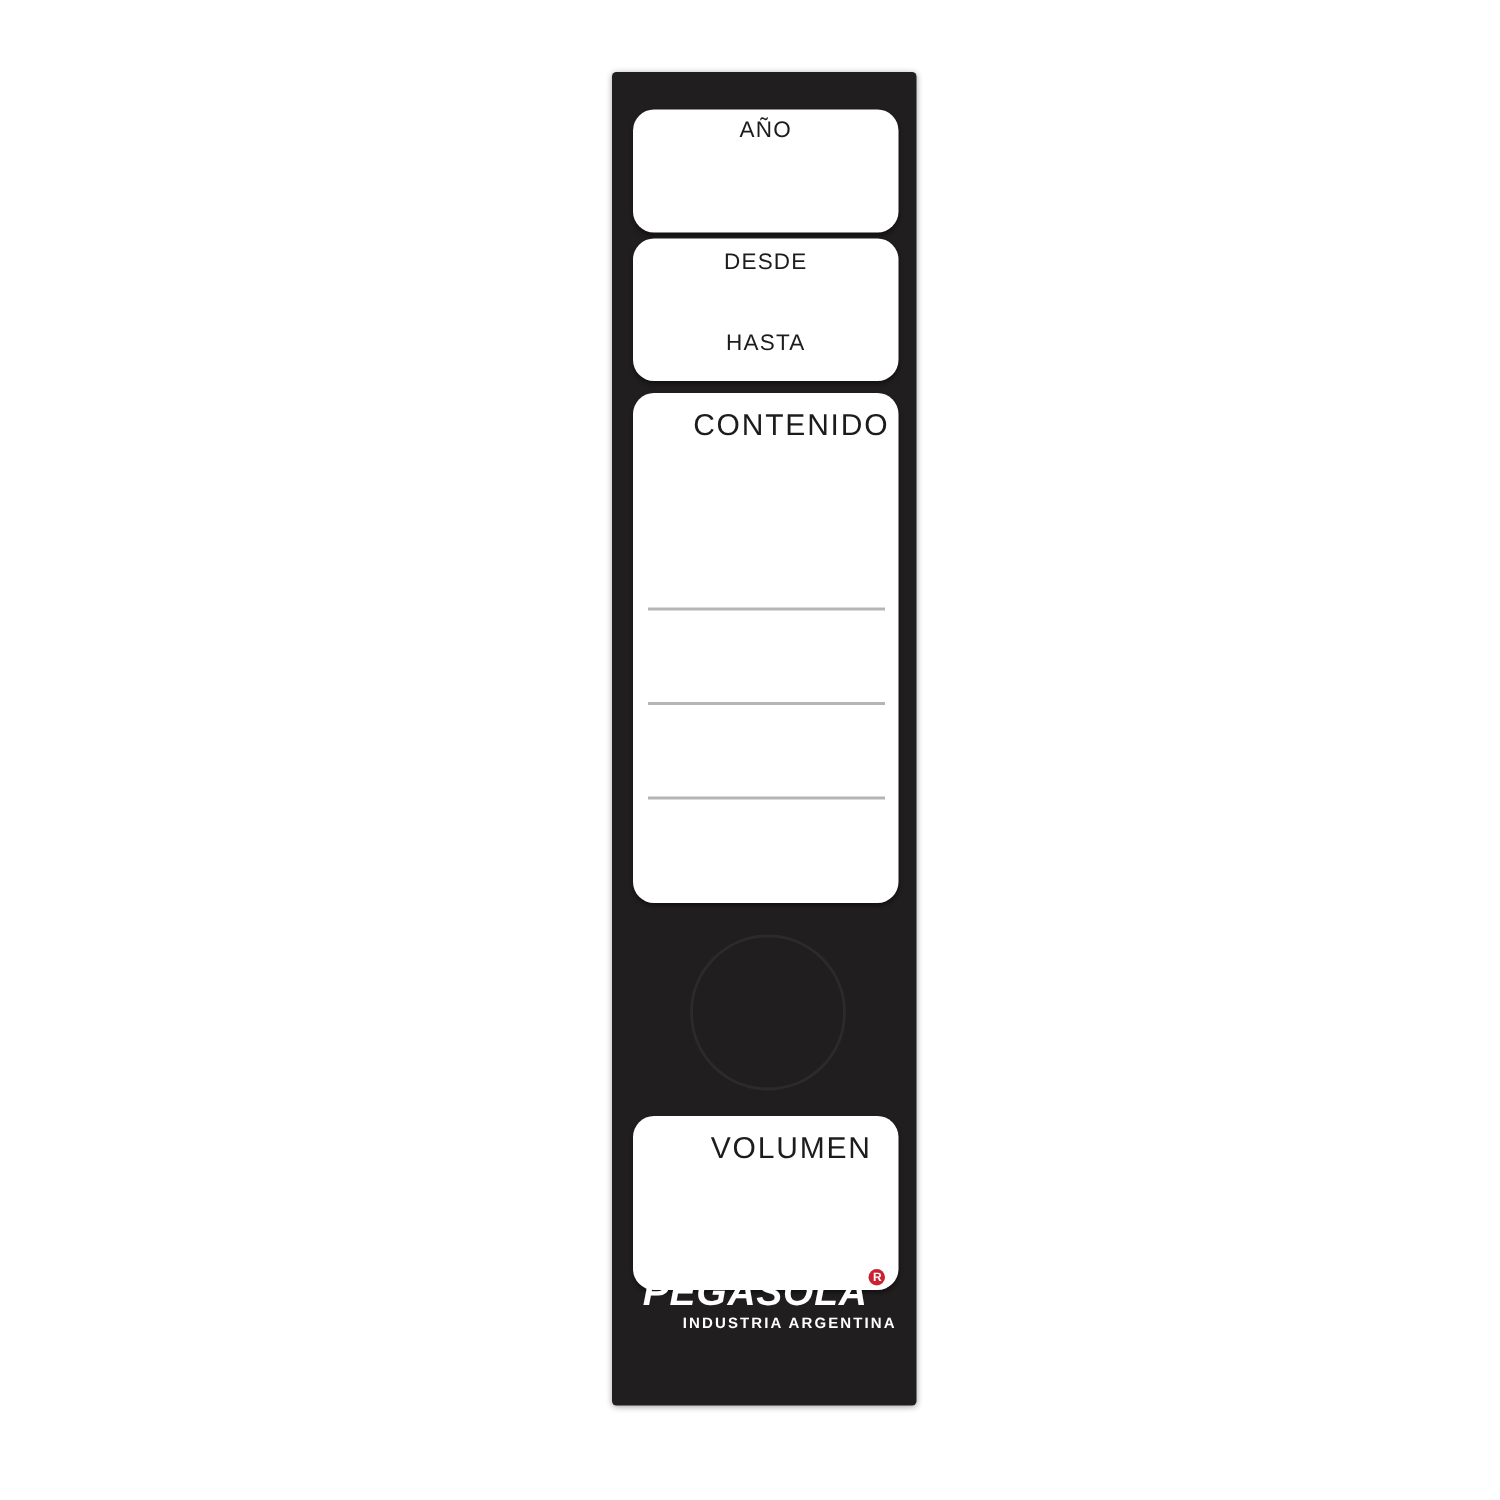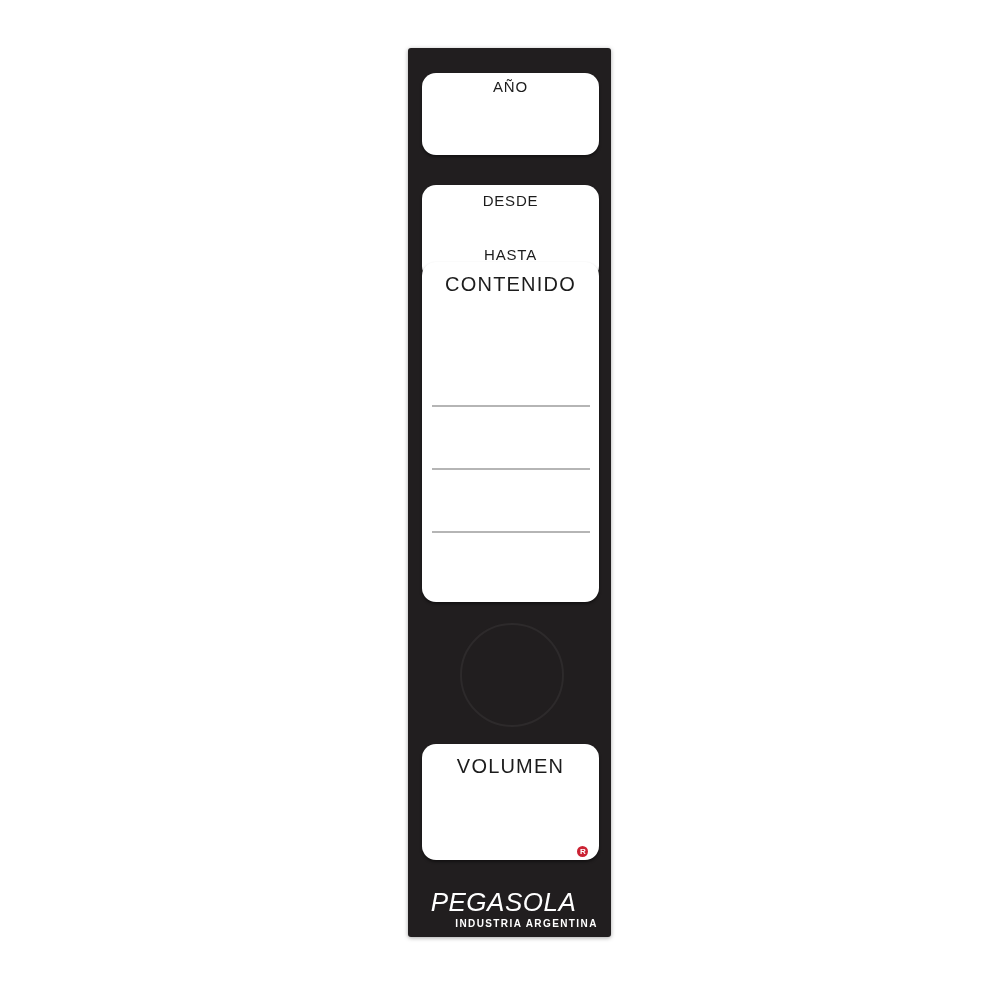--- a/index.html
+++ b/index.html
@@ -27,34 +27,34 @@
   }
   .field-box {
     position: absolute;
     left: 14px;
     width: 177px;
     background: #ffffff;
     border-radius: 14px;
     box-shadow: 0 2px 3px rgba(0,0,0,0.45);
   }
   .box-ano       { top: 25px;  height: 82px;  }
-  .box-periodo   { top: 111px; height: 95px; margin-top: 26px;  }
+  .box-periodo   { top: 111px; height: 95px;  }
   .box-contenido { top: 214px; height: 340px; }
   .box-volumen   { top: 696px; height: 116px;  }
 
   .field-label {
     position: absolute;
     left: 0;
     width: 100%;
     text-align: center;
     color: #1c1c1c;
     letter-spacing: 0.8px;
   }
   .label-sm { font-size: 15px; }
-  .label-lg { font-size: 20px; letter-spacing: 1.2px; }
+  .label-lg { font-size: 20px; letter-spacing: 1.2px; padding-left: 17px; }
 
   .lbl-ano    { top: 5px; }
   .lbl-desde  { top: 7px;  }
   .lbl-hasta  { top: 61px; }
   .lbl-conten { top: 11px; }
   .lbl-vol    { top: 11px; }
 
   .ruled-line {
     position: absolute;
     left: 10px;
@@ -80,26 +80,25 @@
     position: absolute;
     left: 0;
     top: 800px;
     width: 100%;
     text-align: center;
     color: #ffffff;
   }
   .brand-name {
     display: inline-block;
     font-size: 26px;
-    font-weight: normal;
+    font-weight: bold;
     font-style: italic;
     letter-spacing: 0.5px;
     line-height: 1;
     vertical-align: top;
-    margin-top: 41px;
   }
   .registered-mark {
     display: inline-block;
     width: 11px;
     height: 11px;
     margin-left: 1px;
     margin-top: -2px;
     background: #cb2233;
     color: #ffffff;
     border-radius: 50%;

